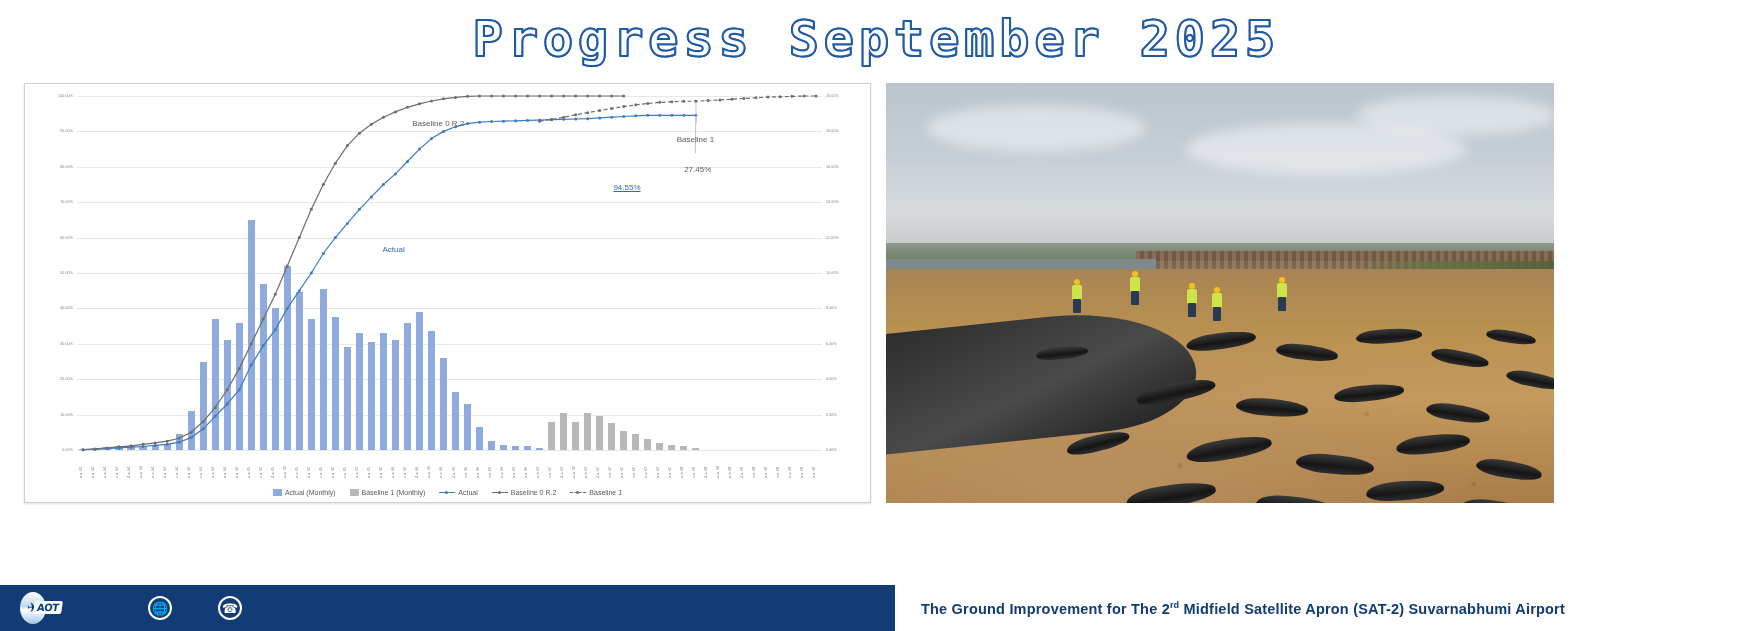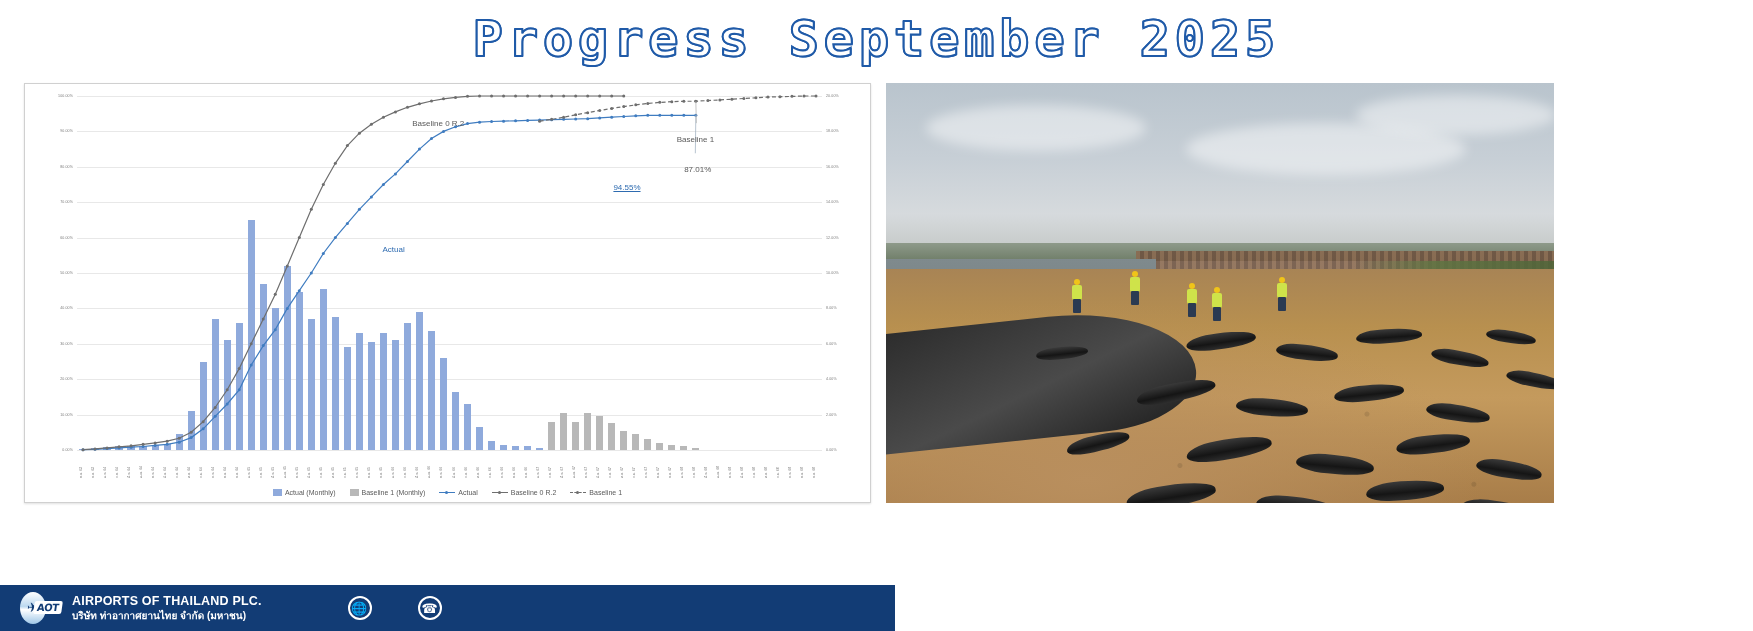--- a/index.html
+++ b/index.html
@@ -448,21 +448,21 @@
             <circle cx="714.9596774193548" cy="0.353999999999985" r="1.5" fill="#6e6e6e"></circle>
             <circle cx="726.9758064516129" cy="0" r="1.5" fill="#6e6e6e"></circle>
             <circle cx="738.991935483871" cy="0" r="1.5" fill="#6e6e6e"></circle>
             <line x1="618.8306451612902" y1="19.293000000000006" x2="618.3306451612902" y2="57.293000000000006" stroke="#9ab" stroke-width="0.7"></line>
             <line x1="618.8306451612902" y1="5.168399999999963" x2="619.3306451612902" y2="27.168399999999963" stroke="#aaa" stroke-width="0.7"></line>
           </svg>
 
         <div class="ann grey" id="ann-b0" style="left:45%;top:6.5%;">Baseline 0 R.2</div>
         <div class="ann grey" id="ann-b1" style="left:80.5%;top:11%;">Baseline 1</div>
         <div class="ann blue" id="ann-actual" style="left:41%;top:42%;">Actual</div>
-        <div class="ann grey" id="ann-9854" style="left:81.5%;top:19.5%;">87.01%</div>
+        <div class="ann grey" id="ann-9854" style="left:81.5%;top:19.5%;">27.45%</div>
         <div class="ann blue" id="ann-9455" style="left:72%;top:24.5%;text-decoration:underline;">94.55%</div>
       </div>
 
       <div id="xaxis">
           <div class="xlab" style="left: 6.00806px;">พ.ย. 63</div>
           <div class="xlab" style="left: 18.0242px;">ธ.ค. 63</div>
           <div class="xlab" style="left: 30.0403px;">ม.ค. 64</div>
           <div class="xlab" style="left: 42.0565px;">ก.พ. 64</div>
           <div class="xlab" style="left: 54.0726px;">มี.ค. 64</div>
           <div class="xlab" style="left: 66.0887px;">เม.ย. 64</div>
@@ -618,28 +618,29 @@
 
 <div id="footer">
   <div id="footer-blue">
 
     <div id="aot-logo">
       <div class="aot-mark">
         <div class="aot-oval"></div>
         <div class="aot-plane">✈</div>
         <div class="aot-word">AOT</div>
       </div>
-      <div id="aot-text">
-        <div id="aot-en">AIRPORTS OF THAILAND PLC.</div>
-        <div id="aot-th">บริษัท ท่าอากาศยานไทย จำกัด (มหาชน)</div>
-      </div>
     </div>
 
     <div class="f-item" id="f-web">
       <span class="f-ico">🌐</span>
     </div>
 
     <div class="f-item" id="f-tel">
       <span class="f-ico">☎</span>
     </div>
   </div>
 
+  <div id="footer-white">
+    <div id="project-title">
+      <span>The Ground Improvement for The 2</span><sup>rd</sup><span> Midfield Satellite Apron (SAT-2) Suvarnabhumi Airport</span>
+    </div>
+  </div>
 </div>
 
 </body></html>

